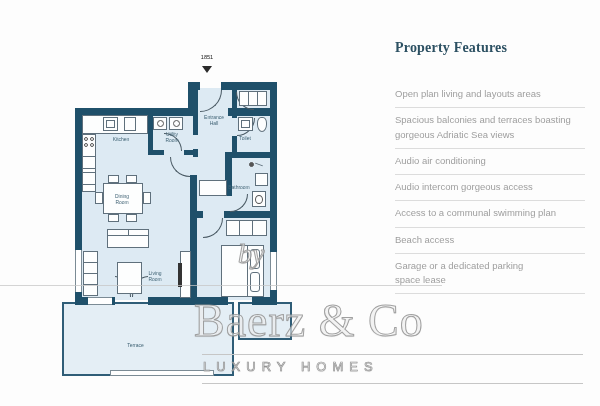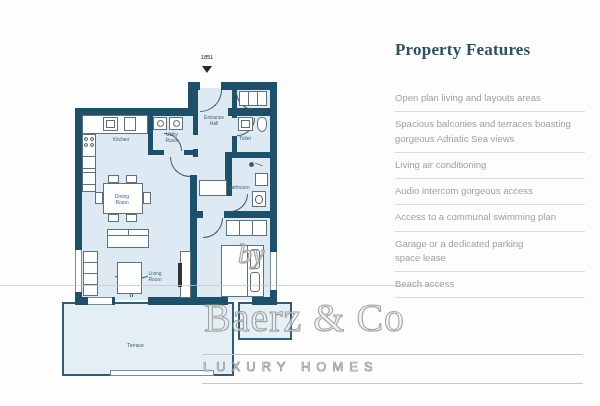--- a/index.html
+++ b/index.html
@@ -23,21 +23,21 @@
   .dot{position:absolute;border:1px solid #555;border-radius:50%;box-sizing:border-box;}
   
   .terrace{position:absolute;background:#e4eef5;border:2px solid #2f5d77;box-sizing:border-box;}
   
   #wm{position:absolute;left:0;top:0;width:600px;height:406px;z-index:5;pointer-events:none;}
   .wm-txt{position:absolute;font-family:"Liberation Serif",serif;color:rgba(255,255,255,.55);
           -webkit-text-stroke:1px rgba(150,150,150,.9);text-shadow:0 1px 1px rgba(120,120,120,.2);}
   .wm-line{position:absolute;background:#c6c6c6;height:1px;}
   
   #panel{position:absolute;left:395px;top:40px;width:190px;z-index:2;}
-  #panel h1{margin:0;font-family:"Liberation Serif",serif;font-size:17px;font-weight:bold;
+  #panel h1{margin:0;font-family:"Liberation Serif",serif;font-size:14px;font-weight:bold;
             color:#2d5163;letter-spacing:.2px;}
   #feat-list{margin-top:26px;}
   .feat-row{border-bottom:1px solid #dcdcdc;padding:5px 0 6px 0;}
   .feat-row span{font-size:9.5px;line-height:1.5;color:#9e9e9e;white-space:pre-line;display:block;}
 </style>
 </head>
 <body>
 
 <div id="plan">
 
@@ -168,38 +168,38 @@
   <h1>Property Features</h1>
   <div id="feat-list">
     <div class="feat-row">
         <span>Open plan living and layouts areas</span>
       </div>
     <div class="feat-row">
         <span>Spacious balconies and terraces boasting
 gorgeous Adriatic Sea views</span>
       </div>
     <div class="feat-row">
-        <span>Living air conditioning</span>
+        <span>Audio air conditioning</span>
       </div>
     <div class="feat-row">
         <span>Audio intercom gorgeous access</span>
       </div>
     <div class="feat-row">
         <span>Access to a communal swimming plan</span>
+      </div>
+    <div class="feat-row">
+        <span>Beach access</span>
       </div>
     <div class="feat-row">
         <span>Garage or a dedicated parking
 space lease</span>
-      </div>
-    <div class="feat-row">
-        <span>Beach access</span>
       </div>
   </div>
 </div>
 
 <div id="wm">
   <div class="wm-line" style="left:0;top:285px;width:442px;opacity:.75;"></div>
   <div class="wm-txt" style="left:238px;top:238px;font-size:28px;font-style:italic;">by</div>
-  <div class="wm-txt" style="left:204px;top:294px;font-size:40px;letter-spacing:1px;">Baerz &amp; Co</div>
+  <div class="wm-txt" style="left:194px;top:294px;font-size:46px;letter-spacing:1px;">Baerz &amp; Co</div>
   <div class="wm-line" style="left:202px;top:354px;width:381px;"></div>
   <div class="wm-txt" style="left:203px;top:359px;font-size:13px;letter-spacing:6px;font-family:'Liberation Sans',sans-serif;-webkit-text-stroke:.7px rgba(140,140,140,.95);">LUXURY HOMES</div>
   <div class="wm-line" style="left:202px;top:383px;width:381px;"></div>
 </div>
 
 </body></html>

